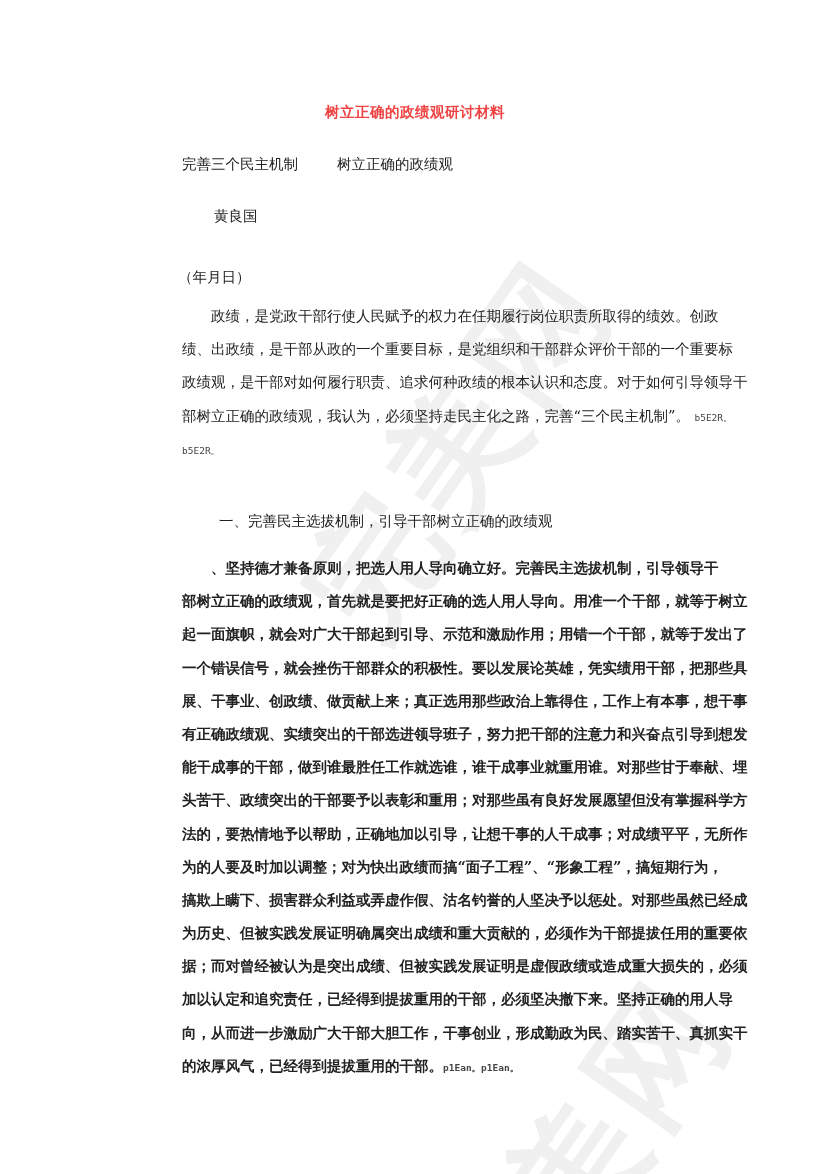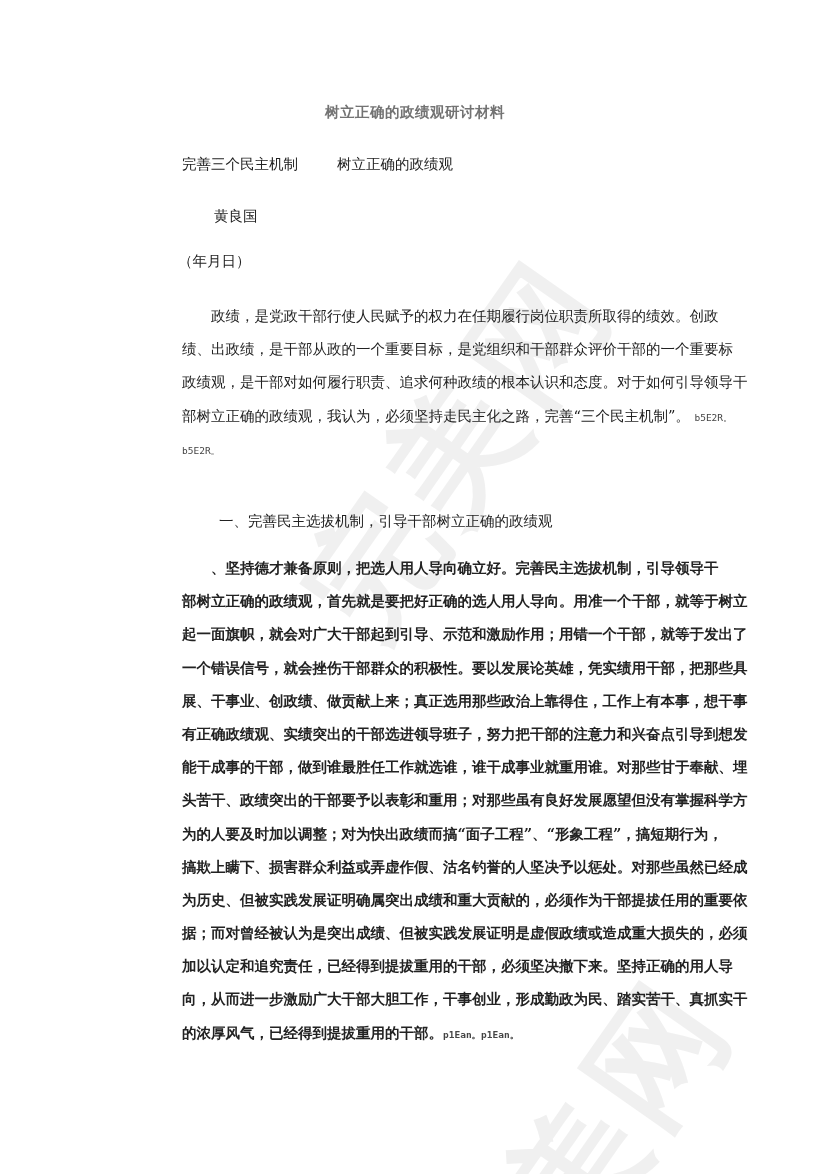--- a/index.html
+++ b/index.html
@@ -33,32 +33,32 @@
       width: 830px;
       height: 1174px;
     }
     .title {
       position: absolute;
       left: 0; width: 830px;
       top: 103px;
       text-align: center;
       font-size: 14.5px;
       font-weight: bold;
-      color: #737373;
+      color: #ef4444;
       letter-spacing: 0.5px;
     }
     .line {
       position: absolute;
       font-size: 14.5px;
       white-space: nowrap;
     }
     .subtitle-a { left: 182px; top: 155px; }
     .subtitle-b { left: 337px; top: 155px; }
     .author { left: 182px; top: 207px; margin-left: 32px; }
-    .date { left: 178px; top: 252px; }
+    .date { left: 178px; top: 268px; }
     .para {
       position: absolute;
       left: 182px;
       width: 526px;
       font-size: 14.5px;
       line-height: 33.2px;
     }
     .para .l {
       display: block;
       white-space: nowrap;
@@ -104,20 +104,21 @@
 
   <div class="para p2">
     <span class="l first">、坚持德才兼备原则，把选人用人导向确立好。完善民主选拔机制，引导领导干</span>
     <span class="l">部树立正确的政绩观，首先就是要把好正确的选人用人导向。用准一个干部，就等于树立</span>
     <span class="l">起一面旗帜，就会对广大干部起到引导、示范和激励作用；用错一个干部，就等于发出了</span>
     <span class="l">一个错误信号，就会挫伤干部群众的积极性。要以发展论英雄，凭实绩用干部，把那些具</span>
     <span class="l">展、干事业、创政绩、做贡献上来；真正选用那些政治上靠得住，工作上有本事，想干事</span>
     <span class="l">有正确政绩观、实绩突出的干部选进领导班子，努力把干部的注意力和兴奋点引导到想发</span>
     <span class="l">能干成事的干部，做到谁最胜任工作就选谁，谁干成事业就重用谁。对那些甘于奉献、埋</span>
     <span class="l">头苦干、政绩突出的干部要予以表彰和重用；对那些虽有良好发展愿望但没有掌握科学方</span>
+    <span class="l">法的，要热情地予以帮助，正确地加以引导，让想干事的人干成事；对成绩平平，无所作</span>
     <span class="l">为的人要及时加以调整；对为快出政绩而搞“面子工程”、“形象工程”，搞短期行为，</span>
     <span class="l">搞欺上瞒下、损害群众利益或弄虚作假、沽名钓誉的人坚决予以惩处。对那些虽然已经成</span>
     <span class="l">为历史、但被实践发展证明确属突出成绩和重大贡献的，必须作为干部提拔任用的重要依</span>
     <span class="l">据；而对曾经被认为是突出成绩、但被实践发展证明是虚假政绩或造成重大损失的，必须</span>
     <span class="l">加以认定和追究责任，已经得到提拔重用的干部，必须坚决撤下来。坚持正确的用人导</span>
     <span class="l">向，从而进一步激励广大干部大胆工作，干事创业，形成勤政为民、踏实苦干、真抓实干</span>
     <span class="l last"><span>的浓厚风气，已经得到提拔重用的干部。</span><span class="code">p1Ean。p1Ean。</span></span>
   </div>
 </div>
 

